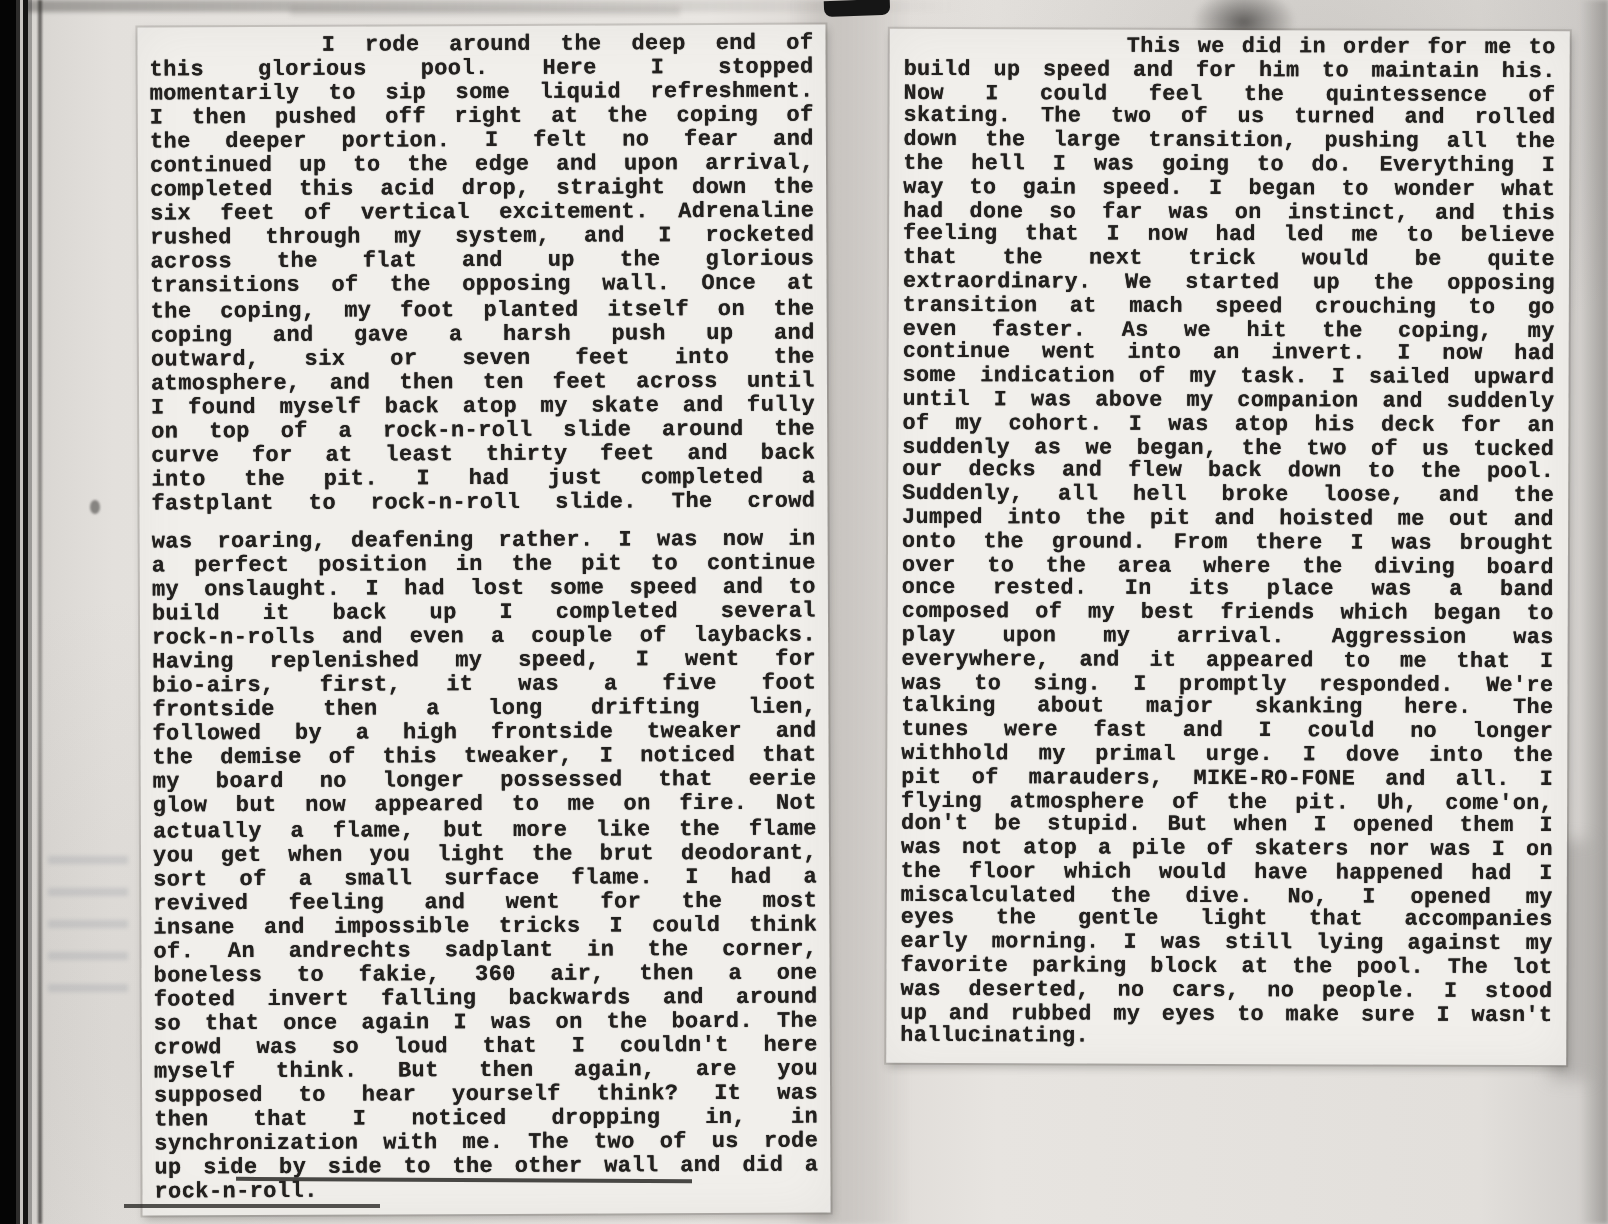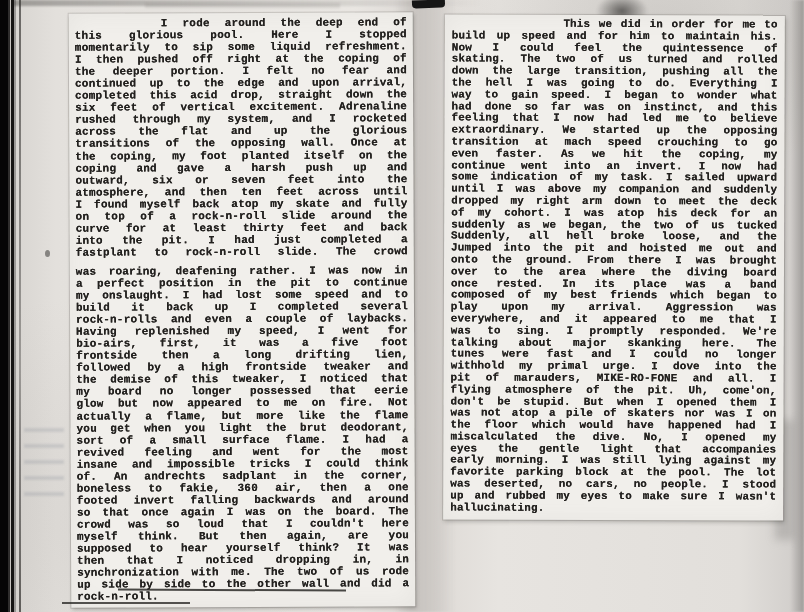--- a/index.html
+++ b/index.html
@@ -130,29 +130,30 @@
     <div class="block">
         <div class="tline" style="text-indent: 10.234em;">This we did in order for me to</div>
         <div class="tline">build up speed and for him to maintain his.</div>
         <div class="tline">Now I could feel the quintessence of</div>
         <div class="tline">skating. The two of us turned and rolled</div>
         <div class="tline">down the large transition, pushing all the</div>
         <div class="tline">the hell I was going to do. Everything I</div>
         <div class="tline">way to gain speed. I began to wonder what</div>
         <div class="tline">had done so far was on instinct, and this</div>
         <div class="tline">feeling that I now had led me to believe</div>
+        <div class="tline">that the next trick would be quite</div>
         <div class="tline">extraordinary. We started up the opposing</div>
         <div class="tline">transition at mach speed crouching to go</div>
         <div class="tline">even faster. As we hit the coping, my</div>
         <div class="tline">continue went into an invert. I now had</div>
         <div class="tline">some indication of my task. I sailed upward</div>
         <div class="tline">until I was above my companion and suddenly</div>
-        <div class="tline">dropped my right arm down to meet the deck</div>
         <div class="tline">of my cohort. I was atop his deck for an</div>
         <div class="tline">suddenly as we began, the two of us tucked</div>
+        <div class="tline">our decks and flew back down to the pool.</div>
         <div class="tline">Suddenly, all hell broke loose, and the</div>
         <div class="tline">Jumped into the pit and hoisted me out and</div>
         <div class="tline">onto the ground. From there I was brought</div>
         <div class="tline">over to the area where the diving board</div>
         <div class="tline">once rested. In its place was a band</div>
         <div class="tline">composed of my best friends which began to</div>
         <div class="tline">play upon my arrival. Aggression was</div>
         <div class="tline">everywhere, and it appeared to me that I</div>
         <div class="tline">was to sing. I promptly responded. We're</div>
         <div class="tline">talking about major skanking here. The</div>

